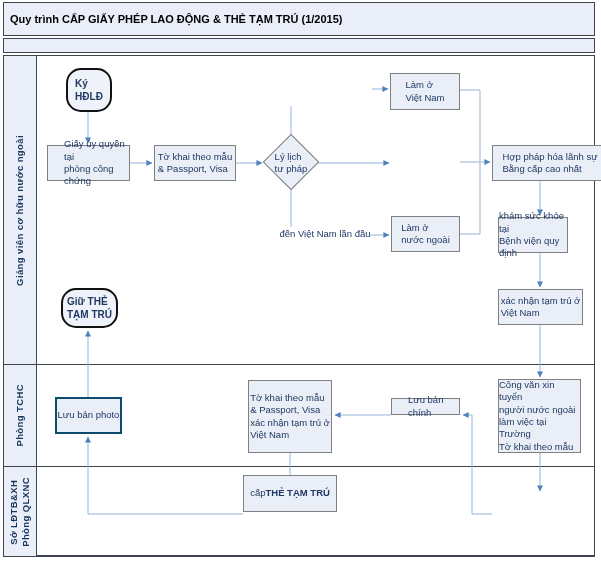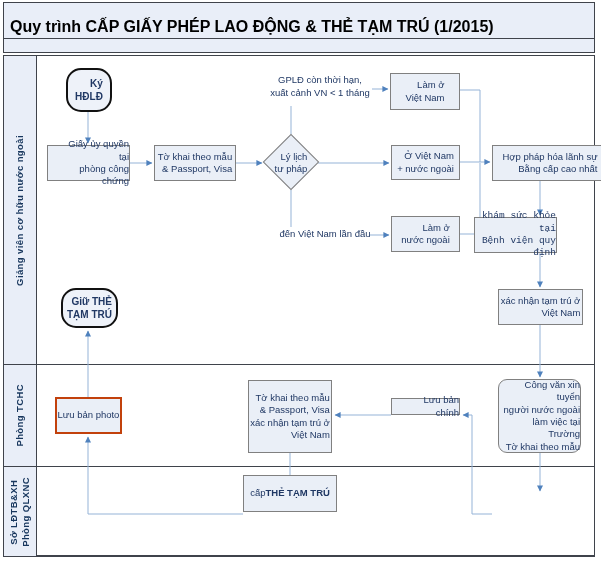--- a/index.html
+++ b/index.html
@@ -5,22 +5,22 @@
   html,body{margin:0;padding:0;background:#fff;}
   #stage{
     position:relative;width:601px;height:561px;background:#fff;
     font-family:"Liberation Sans","DejaVu Sans",sans-serif;
     color:#203864;overflow:hidden;
   }
   .bar{
     position:absolute;left:3px;width:592px;background:#e9eef8;
     border:1px solid #3f434b;box-sizing:border-box;
   }
-  #title-bar{top:2px;height:50px;display:flex;align-items:center;padding-left:6px;
-    font-size:16px;font-weight:bold;color:#000;}
+  #title-bar{top:2px;height:34px;display:flex;align-items:center;padding-left:6px;
+    font-size:11px;font-weight:bold;color:#000;}
   #sub-bar{top:38px;height:15px;}
   #main-frame{
     position:absolute;left:3px;top:55px;width:592px;height:502px;
     border:1px solid #3f434b;border-bottom-width:2px;box-sizing:border-box;background:#fff;
   }
   .lane-label{
     position:absolute;left:3px;width:34px;background:#e9eef8;
     border:1px solid #3f434b;box-sizing:border-box;
     display:flex;align-items:center;justify-content:center;
   }
@@ -31,57 +31,57 @@
   }
   #lane-1{top:55px;height:310px;}
   #lane-2{top:364px;height:103px;}
   #lane-3{top:466px;height:91px;}
   .lane-line{position:absolute;left:3px;width:592px;height:0;border-top:1px solid #3f434b;}
   #lane-line-1{top:364px;}
   #lane-line-2{top:466px;}
 
   .node{
     position:absolute;box-sizing:border-box;background:#eaeff7;border:1px solid #808080;
-    display:flex;align-items:center;justify-content:center;text-align:right;
+    display:flex;align-items:center;justify-content:center;text-align:left;
     font-size:9.5px;line-height:1.3;white-space:pre-line;color:#203864;
   }
   .terminator{
     background:#eef2f9;border:2.5px solid #111;border-radius:15px;
     font-weight:bold;font-size:10px;
   }
-  .dark-border{border:2px solid #c2410c;}
+  .dark-border{border:2px solid #0c4a6e;}
   .free-label{
     position:absolute;font-size:9.5px;line-height:1.35;text-align:center;
     white-space:pre-line;color:#203864;
   }
   .diamond-shape{
     position:absolute;left:271px;top:142px;width:40px;height:40px;
     background:#eaeff7;border:1px solid #808080;box-sizing:border-box;
     transform:rotate(45deg);
   }
   .diamond-label{
     position:absolute;left:263px;top:149px;width:56px;height:28px;
-    display:flex;align-items:center;justify-content:center;text-align:right;
+    display:flex;align-items:center;justify-content:center;text-align:left;
     font-size:9.5px;line-height:1.25;white-space:pre-line;color:#203864;
   }
   
   #nd-start{left:66px;top:68px;width:46px;height:44px;}
   #nd-giay-uy-quyen{left:47px;top:145px;width:83px;height:36px;padding-left:16px;}
   #nd-to-khai-1{left:154px;top:145px;width:82px;height:36px;}
   #nd-lam-o-vn{left:390px;top:73px;width:70px;height:37px;}
   #nd-o-vn-nuoc-ngoai{left:391px;top:145px;width:69px;height:35px;}
   #nd-lam-o-nn{left:391px;top:216px;width:69px;height:36px;}
   #nd-hop-phap-hoa{left:492px;top:145px;width:116px;height:36px;}
-  #nd-kham-suc-khoe{left:474px;top:217px;width:83px;height:36px;font-family:Liberation Mono, monospace;}
+  #nd-kham-suc-khoe{left:498px;top:217px;width:70px;height:36px;}
   #nd-xac-nhan{left:498px;top:289px;width:85px;height:36px;}
   #nd-end-card{left:61px;top:288px;width:57px;height:40px;}
   #nd-luu-ban-photo{left:55px;top:397px;width:67px;height:37px;}
   #nd-to-khai-2{left:248px;top:380px;width:84px;height:73px;}
   #nd-luu-ban-chinh{left:391px;top:398px;width:69px;height:17px;padding-left:16px;}
-  #nd-cong-van-xin{left:498px;top:379px;width:83px;height:74px;border-radius:9px;}
+  #nd-cong-van-xin{left:498px;top:379px;width:83px;height:74px;}
   #nd-cap-the{left:243px;top:475px;width:94px;height:37px;}
   #nd-cong-van-chap-thuan{left:492px;top:493px;width:89px;height:38px;}
   #lbl-gpld{left:262px;top:74px;width:116px;}
   #lbl-den-vn{left:278px;top:228px;width:94px;}
   .bold{font-weight:bold;}
   #connector-layer{position:absolute;left:0;top:0;pointer-events:none;}
 </style>
 </head>
 <body>
 
@@ -139,28 +139,24 @@
 HĐLĐ</div>
   <div class="node" id="nd-giay-uy-quyen">Giấy ủy quyền tại
 phòng công chứng</div>
   <div class="node" id="nd-to-khai-1">Tờ khai theo mẫu
 &amp; Passport, Visa</div>
 
   <div class="diamond-shape"></div>
   <div class="diamond-label">Lý lịch
 tư pháp</div>
 
-  <div class="free-label" id="lbl-gpld">GPLĐ còn thời hạn,
-xuất cảnh VN &lt; 1 tháng</div>
   <div class="free-label" id="lbl-den-vn">đến Việt Nam lần đầu</div>
 
   <div class="node" id="nd-lam-o-vn">Làm ở
 Việt Nam</div>
-  <div class="node" id="nd-o-vn-nuoc-ngoai">Ở Việt Nam
-+ nước ngoài</div>
   <div class="node" id="nd-lam-o-nn">Làm ở
 nước ngoài</div>
   <div class="node" id="nd-hop-phap-hoa">Hợp pháp hóa lãnh sự
 Bằng cấp cao nhất</div>
   <div class="node" id="nd-kham-suc-khoe">khám sức khỏe tại
 Bệnh viện quy định</div>
   <div class="node" id="nd-xac-nhan">xác nhận tạm trú ở
 Việt Nam</div>
   <div class="node terminator" id="nd-end-card">Giữ THẺ
 TẠM TRÚ</div>

